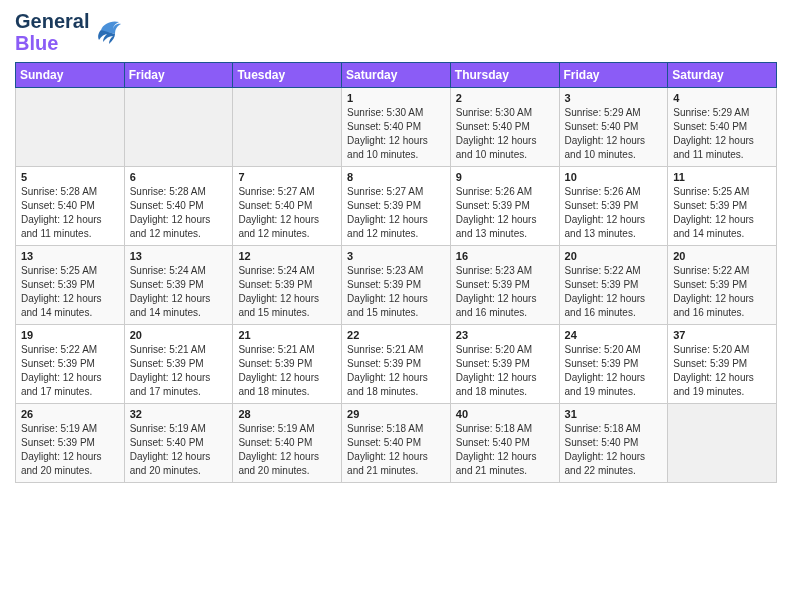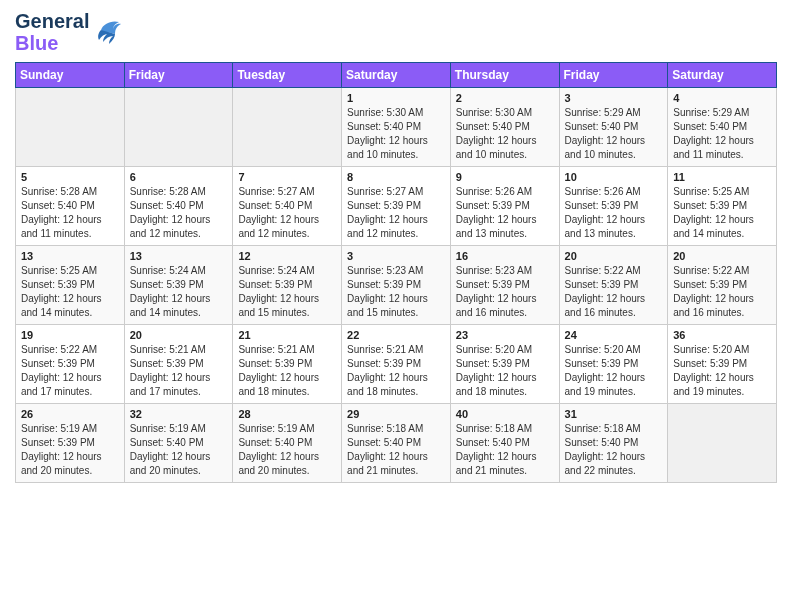--- a/index.html
+++ b/index.html
@@ -290,21 +290,21 @@
 and 18 minutes.</div>
           </td>
           <td>
             <span class="day-number">24</span>
             <div class="day-info" style="white-space: pre-line;">Sunrise: 5:20 AM
 Sunset: 5:39 PM
 Daylight: 12 hours
 and 19 minutes.</div>
           </td>
           <td>
-            <span class="day-number">36</span>
+            <span class="day-number">37</span>
             <div class="day-info" style="white-space: pre-line;">Sunrise: 5:20 AM
 Sunset: 5:39 PM
 Daylight: 12 hours
 and 19 minutes.</div>
           </td>
         </tr>
         <tr>
           <td>
             <span class="day-number">26</span>
             <div class="day-info" style="white-space: pre-line;">Sunrise: 5:19 AM

